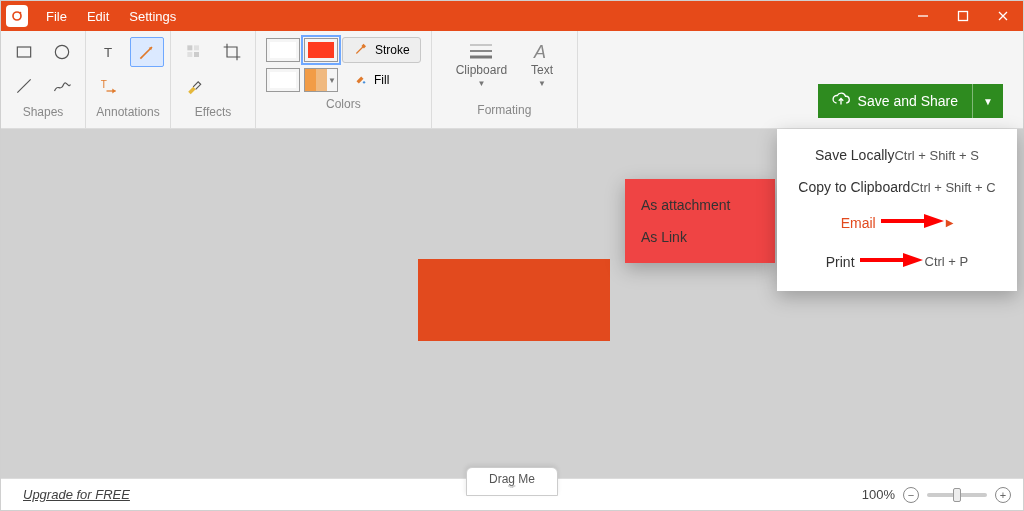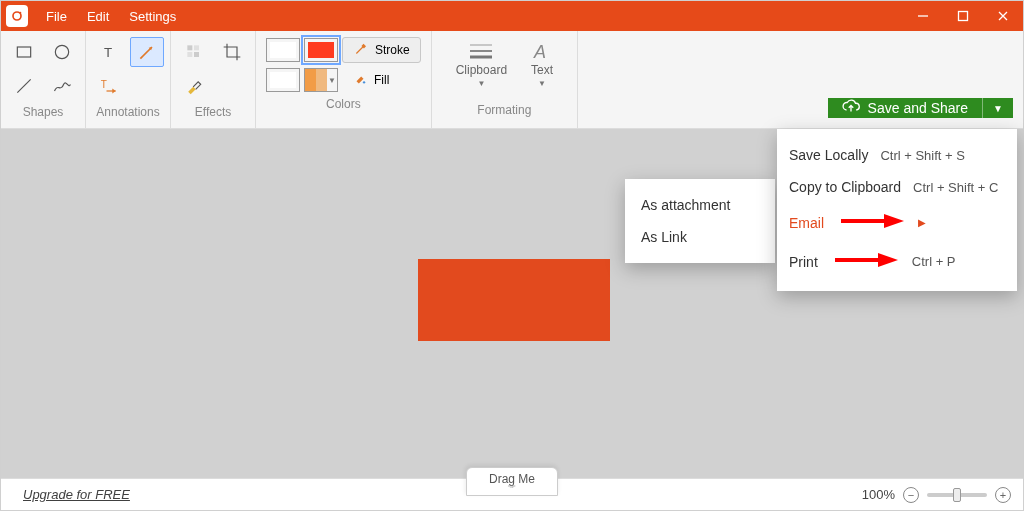--- a/index.html
+++ b/index.html
@@ -34,38 +34,38 @@
   .swatch-inner { width: 26px; height: 16px; }
 
   .btn-label { display: flex; align-items: center; gap: 6px; padding: 4px 10px; border: 1px solid #c8c8c8; border-radius: 3px; font-size: 12px; height: 26px; background: #eee; }
   .btn-label.plain { border: none; background: transparent; }
 
   .fmt-col { display: flex; flex-direction: column; align-items: center; gap: 2px; padding: 4px 10px; }
   .fmt-col .caret { font-size: 8px; color: #777; }
   .fmt-label { font-size: 12px; color: #666; }
 
   .ribbon-spacer { flex: 1; background: #f5f5f5; position: relative; }
-  .save-share { position: absolute; right: 10px; bottom: 10px; display: flex; height: 20px; }
+  .save-share { position: absolute; right: 20px; bottom: 10px; display: flex; height: 34px; }
   .save-share-main { background: #2e8b1f; color: #fff; display: flex; align-items: center; gap: 8px; padding: 0 14px; font-size: 14px; border-right: 1px solid rgba(255,255,255,.4); }
   .save-share-drop { background: #2e8b1f; color: #fff; width: 30px; display: flex; align-items: center; justify-content: center; }
 
   
   .canvas-area { flex: 1; background: #d1d1d1; position: relative; }
   .shape { position: absolute; left: 417px; top: 130px; width: 192px; height: 82px; background: #e24a1e; }
 
   
   .dropdown { position: absolute; top: 0; right: 6px; width: 240px; background: #fff; box-shadow: 0 6px 18px rgba(0,0,0,.25); padding: 10px 0; }
-  .dd-item { display: flex; align-items: center; justify-content: flex-start; padding: 8px 12px; font-size: 14px; color: #333; gap: 12px; }
+  .dd-item { display: flex; align-items: center; justify-content: center; padding: 8px 12px; font-size: 14px; color: #333; }
   .dd-item .shortcut { font-size: 13px; color: #555; }
   .dd-item.highlight { color: #e24a1e; }
   .dd-item .chev { color: #e24a1e; font-size: 10px; }
   .dd-arrow svg { width: 70px; height: 20px; }
 
   
-  .submenu { position: absolute; top: 50px; right: 248px; width: 150px; background: #ffffff; box-shadow: 0 6px 18px rgba(0,0,0,.25); padding: 10px 0; }
+  .submenu { position: absolute; top: 50px; right: 248px; width: 150px; background: #ef4444; box-shadow: 0 6px 18px rgba(0,0,0,.25); padding: 10px 0; }
   .sm-item { padding: 8px 16px; font-size: 14px; color: #333; }
 
   
   .footer { height: 32px; border-top: 1px solid #dcdcdc; background: #fff; display: flex; align-items: center; padding: 0 12px; position: relative; }
   .upgrade { color: #404040; font-style: italic; text-decoration: underline; font-size: 13px; margin-left: 10px; }
   .drag-handle { position: absolute; left: 50%; transform: translateX(-50%); top: -12px; background: #fff; border: 1px solid #ccc; border-radius: 6px 6px 0 0; padding: 4px 22px; font-size: 12px; color: #555; text-align: center; box-shadow: 0 -2px 4px rgba(0,0,0,.08); }
   .drag-handle .chev { font-size: 9px; display: block; line-height: .6; color: #999; }
   .footer-spacer { flex: 1; }
   .zoom { display: flex; align-items: center; gap: 8px; font-size: 13px; color: #444; }
   .zoom-btn { width: 16px; height: 16px; border: 1px solid #888; border-radius: 50%; display: flex; align-items: center; justify-content: center; font-size: 11px; color: #666; }

